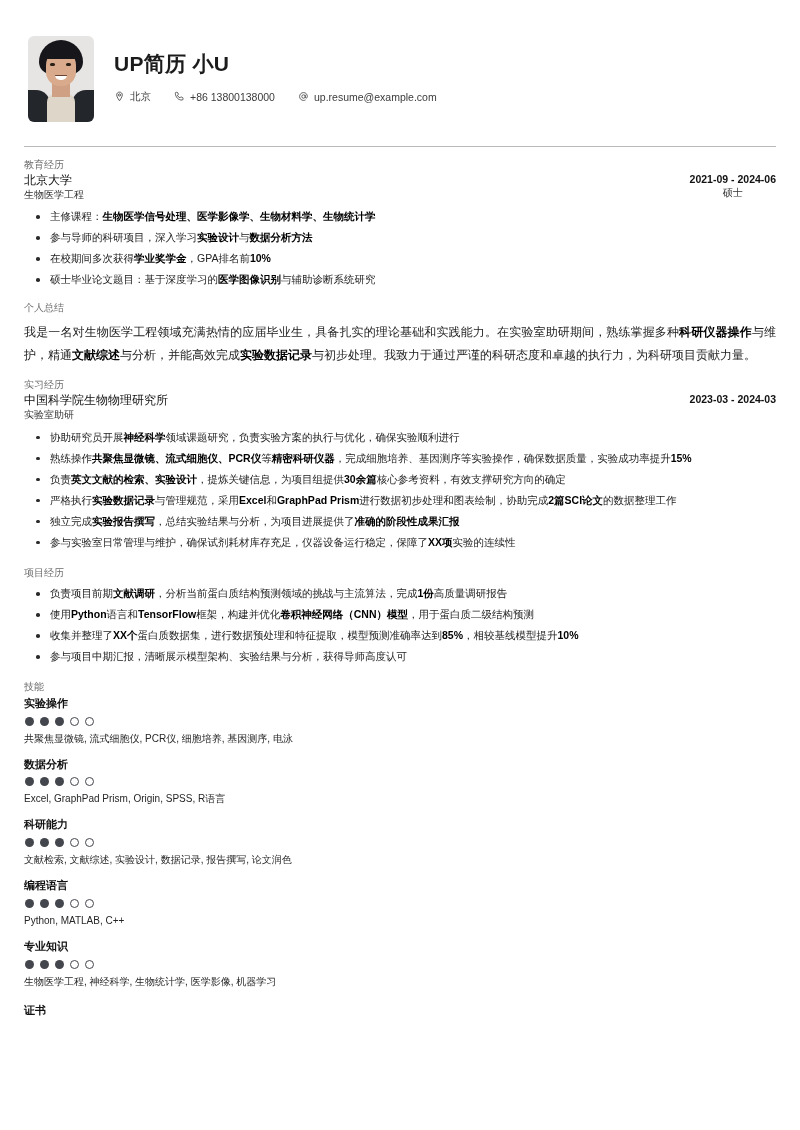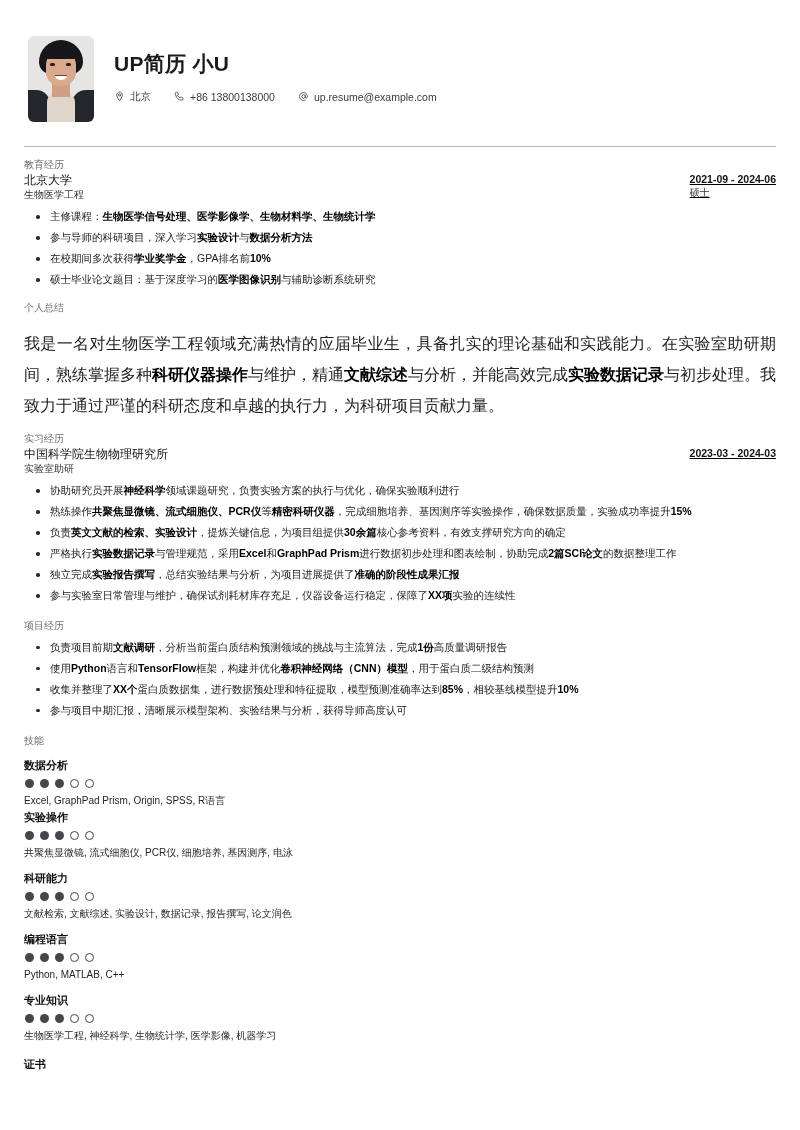--- a/index.html
+++ b/index.html
@@ -135,23 +135,22 @@
     font-weight: normal;
     color: #111;
     line-height: 1.35;
   }
   .entry-left .role {
     font-size: 10px;
     color: #333;
     line-height: 1.45;
   }
   .entry-right {
-    text-align: left;
+    text-align: center;
     flex: 0 0 auto;
-    text-decoration: underline;
   }
   .entry-right .date {
     font-size: 10.5px;
     font-weight: bold;
     color: #111;
     line-height: 1.35;
     white-space: nowrap;
   }
   .entry-right .sub {
     font-size: 10px;
@@ -179,24 +178,24 @@
     content: "";
     position: absolute;
     left: 12px; top: 7px;
     width: 3.5px; height: 3.5px;
     border-radius: 50%;
     background: #2b2b2b;
   }
   b { font-weight: bold; color: #000; }
 
   .summary {
-    font-size: 16px;
+    font-size: 12px;
     color: #222;
     line-height: 1.95;
-    margin-top: 13px;
+    margin-top: 6px;
     text-align: justify;
   }
 
   
   .skill-group { margin-top: 11px; }
   .skill-group.first { margin-top: 2px; }
   .skill-name {
     font-size: 11px;
     font-weight: bold;
     color: #111;
@@ -330,42 +329,42 @@
           <li>使用<b>Python</b>语言和<b>TensorFlow</b>框架，构建并优化<b>卷积神经网络（CNN）模型</b>，用于蛋白质二级结构预测</li>
           <li>收集并整理了<b>XX个</b>蛋白质数据集，进行数据预处理和特征提取，模型预测准确率达到<b>85%</b>，相较基线模型提升<b>10%</b></li>
           <li>参与项目中期汇报，清晰展示模型架构、实验结果与分析，获得导师高度认可</li>
         </ul>
     </div>
   </div>
 
   <div class="section" style="margin-top:16px;">
     <div class="section-title">技能</div>
     <div id="skills-list">
+        <div class="skill-group first">
+          <div class="skill-name">实验操作</div>
+          <div class="dots">
+            <span class="dot on"></span>
+            <span class="dot on"></span>
+            <span class="dot on"></span>
+            <span class="dot off"></span>
+            <span class="dot off"></span>
+          </div>
+          <div class="skill-items">共聚焦显微镜, 流式细胞仪, PCR仪, 细胞培养, 基因测序, 电泳</div>
+        </div>
         <div class="skill-group">
           <div class="skill-name">数据分析</div>
           <div class="dots">
             <span class="dot on"></span>
             <span class="dot on"></span>
             <span class="dot on"></span>
             <span class="dot off"></span>
             <span class="dot off"></span>
           </div>
           <div class="skill-items">Excel, GraphPad Prism, Origin, SPSS, R语言</div>
         </div>
-        <div class="skill-group first">
-          <div class="skill-name">实验操作</div>
-          <div class="dots">
-            <span class="dot on"></span>
-            <span class="dot on"></span>
-            <span class="dot on"></span>
-            <span class="dot off"></span>
-            <span class="dot off"></span>
-          </div>
-          <div class="skill-items">共聚焦显微镜, 流式细胞仪, PCR仪, 细胞培养, 基因测序, 电泳</div>
-        </div>
         <div class="skill-group">
           <div class="skill-name">科研能力</div>
           <div class="dots">
             <span class="dot on"></span>
             <span class="dot on"></span>
             <span class="dot on"></span>
             <span class="dot off"></span>
             <span class="dot off"></span>
           </div>
           <div class="skill-items">文献检索, 文献综述, 实验设计, 数据记录, 报告撰写, 论文润色</div>

